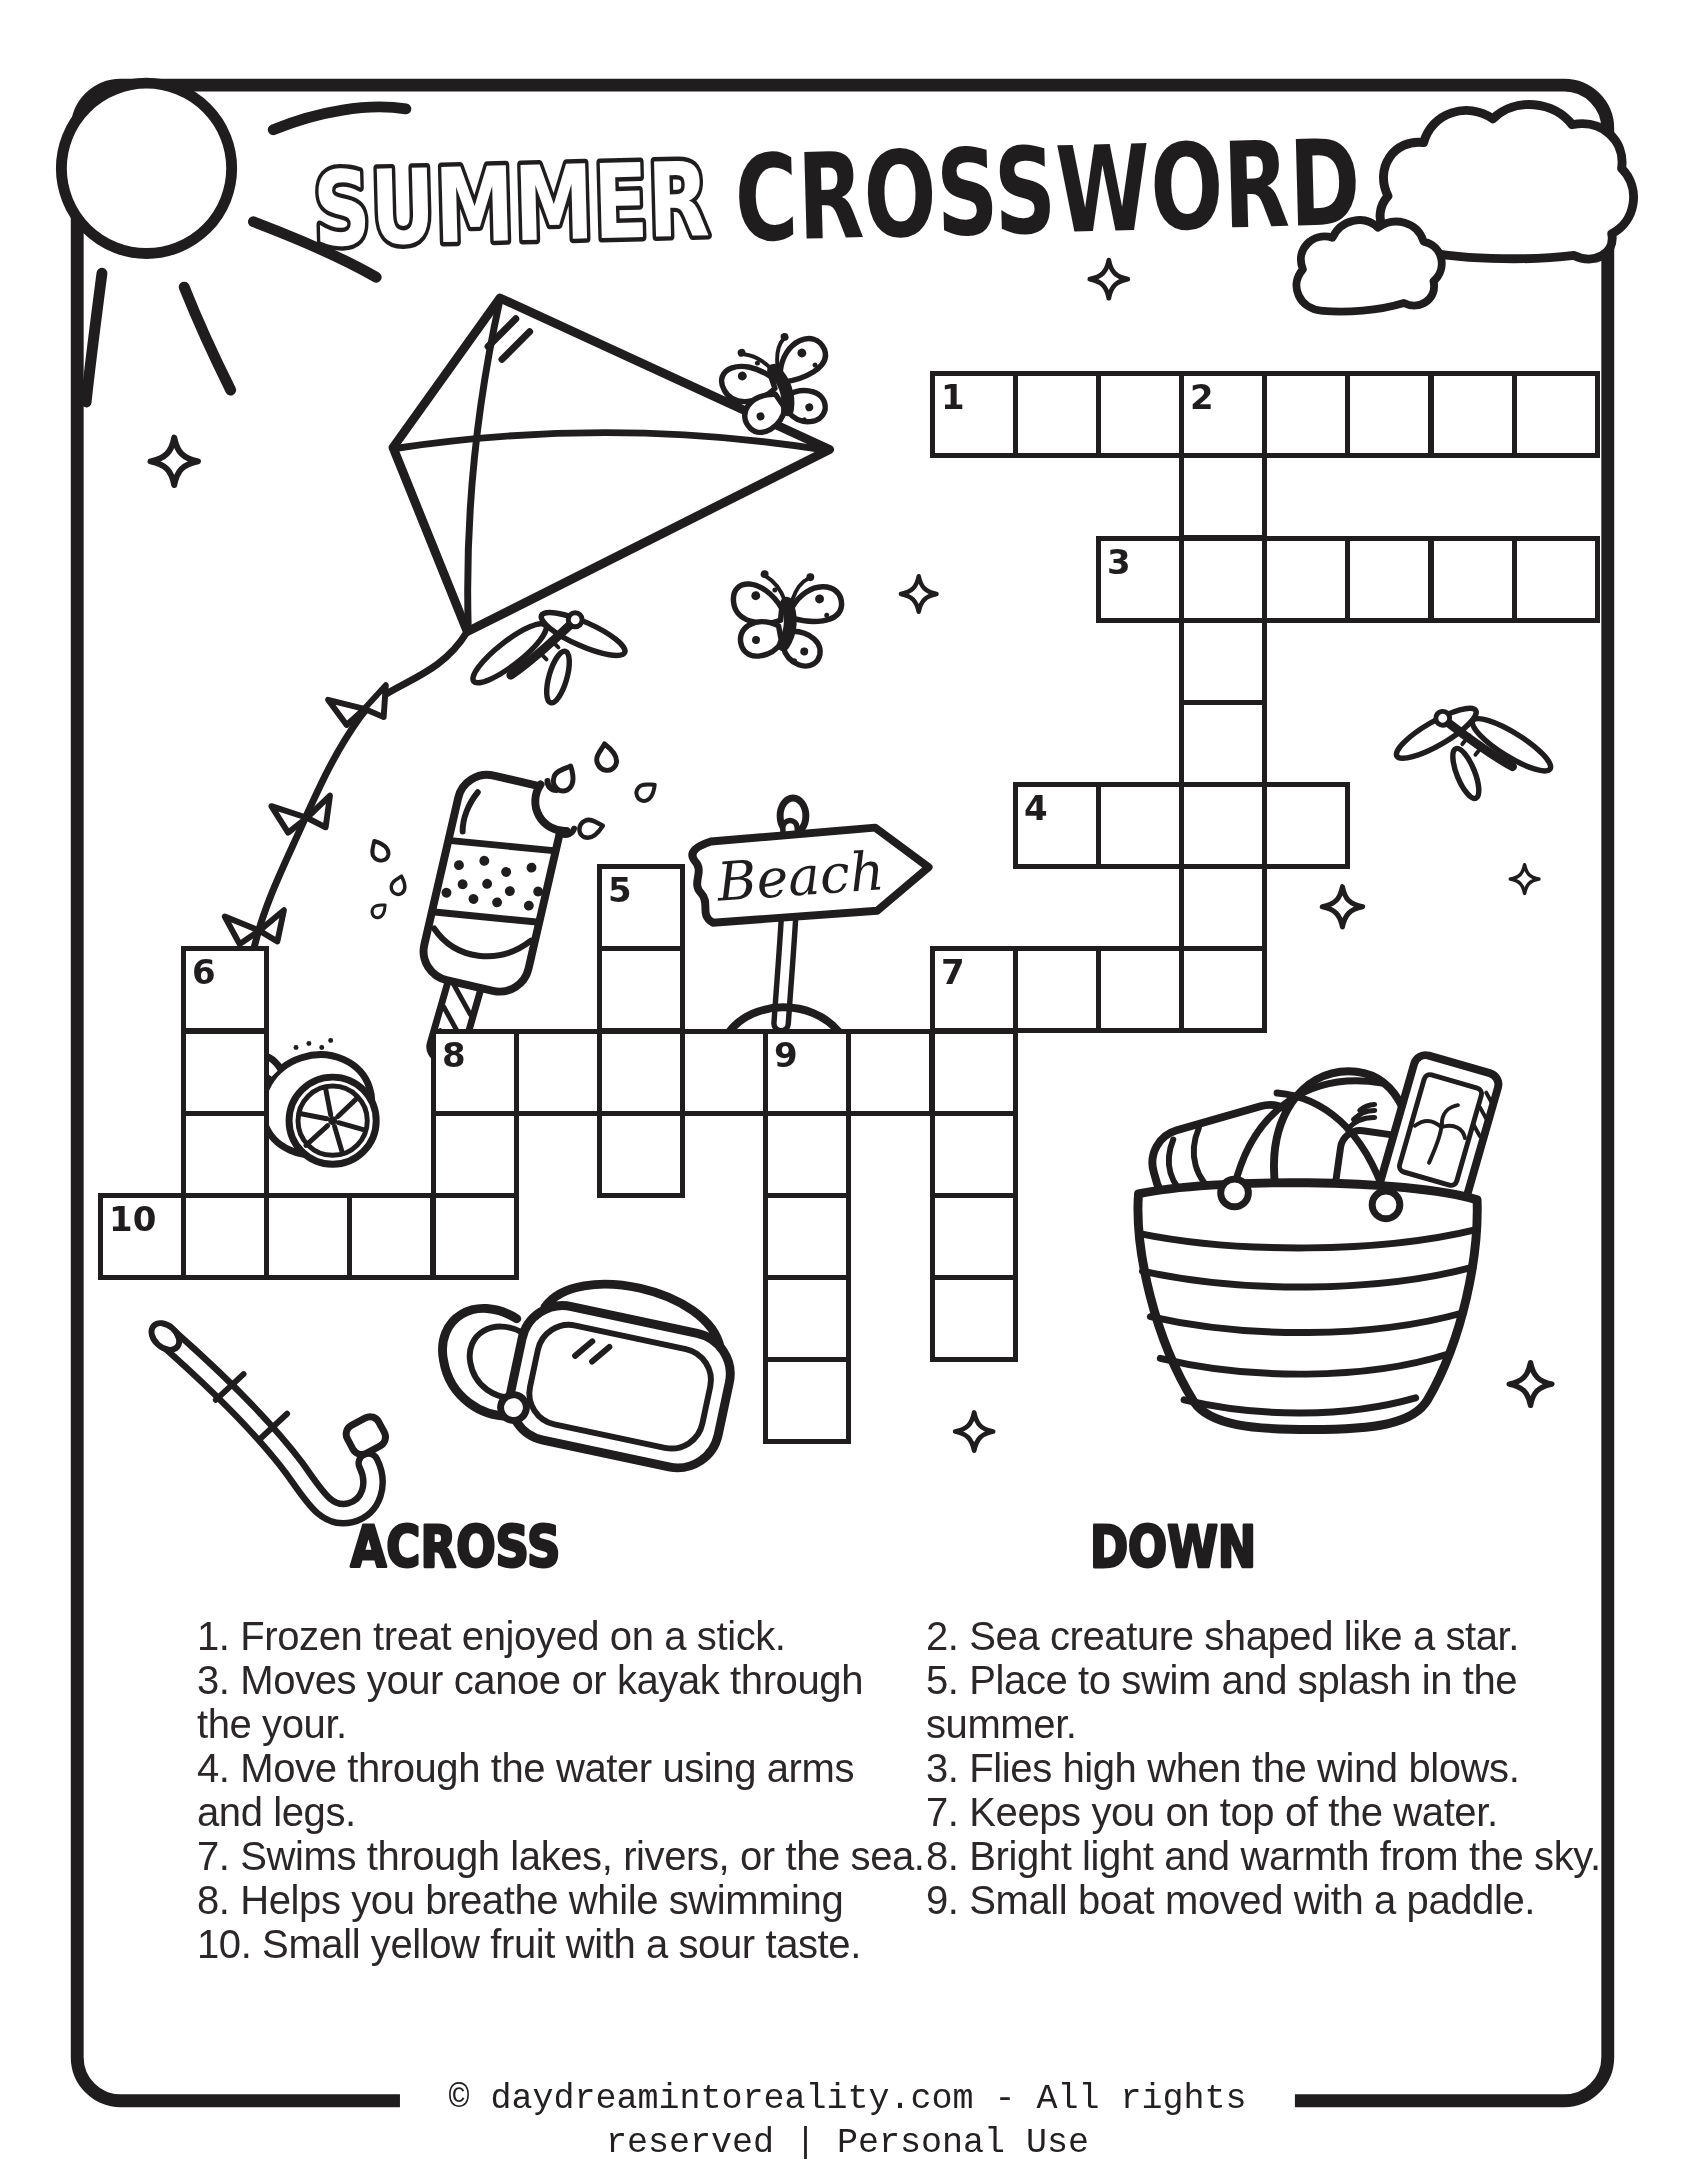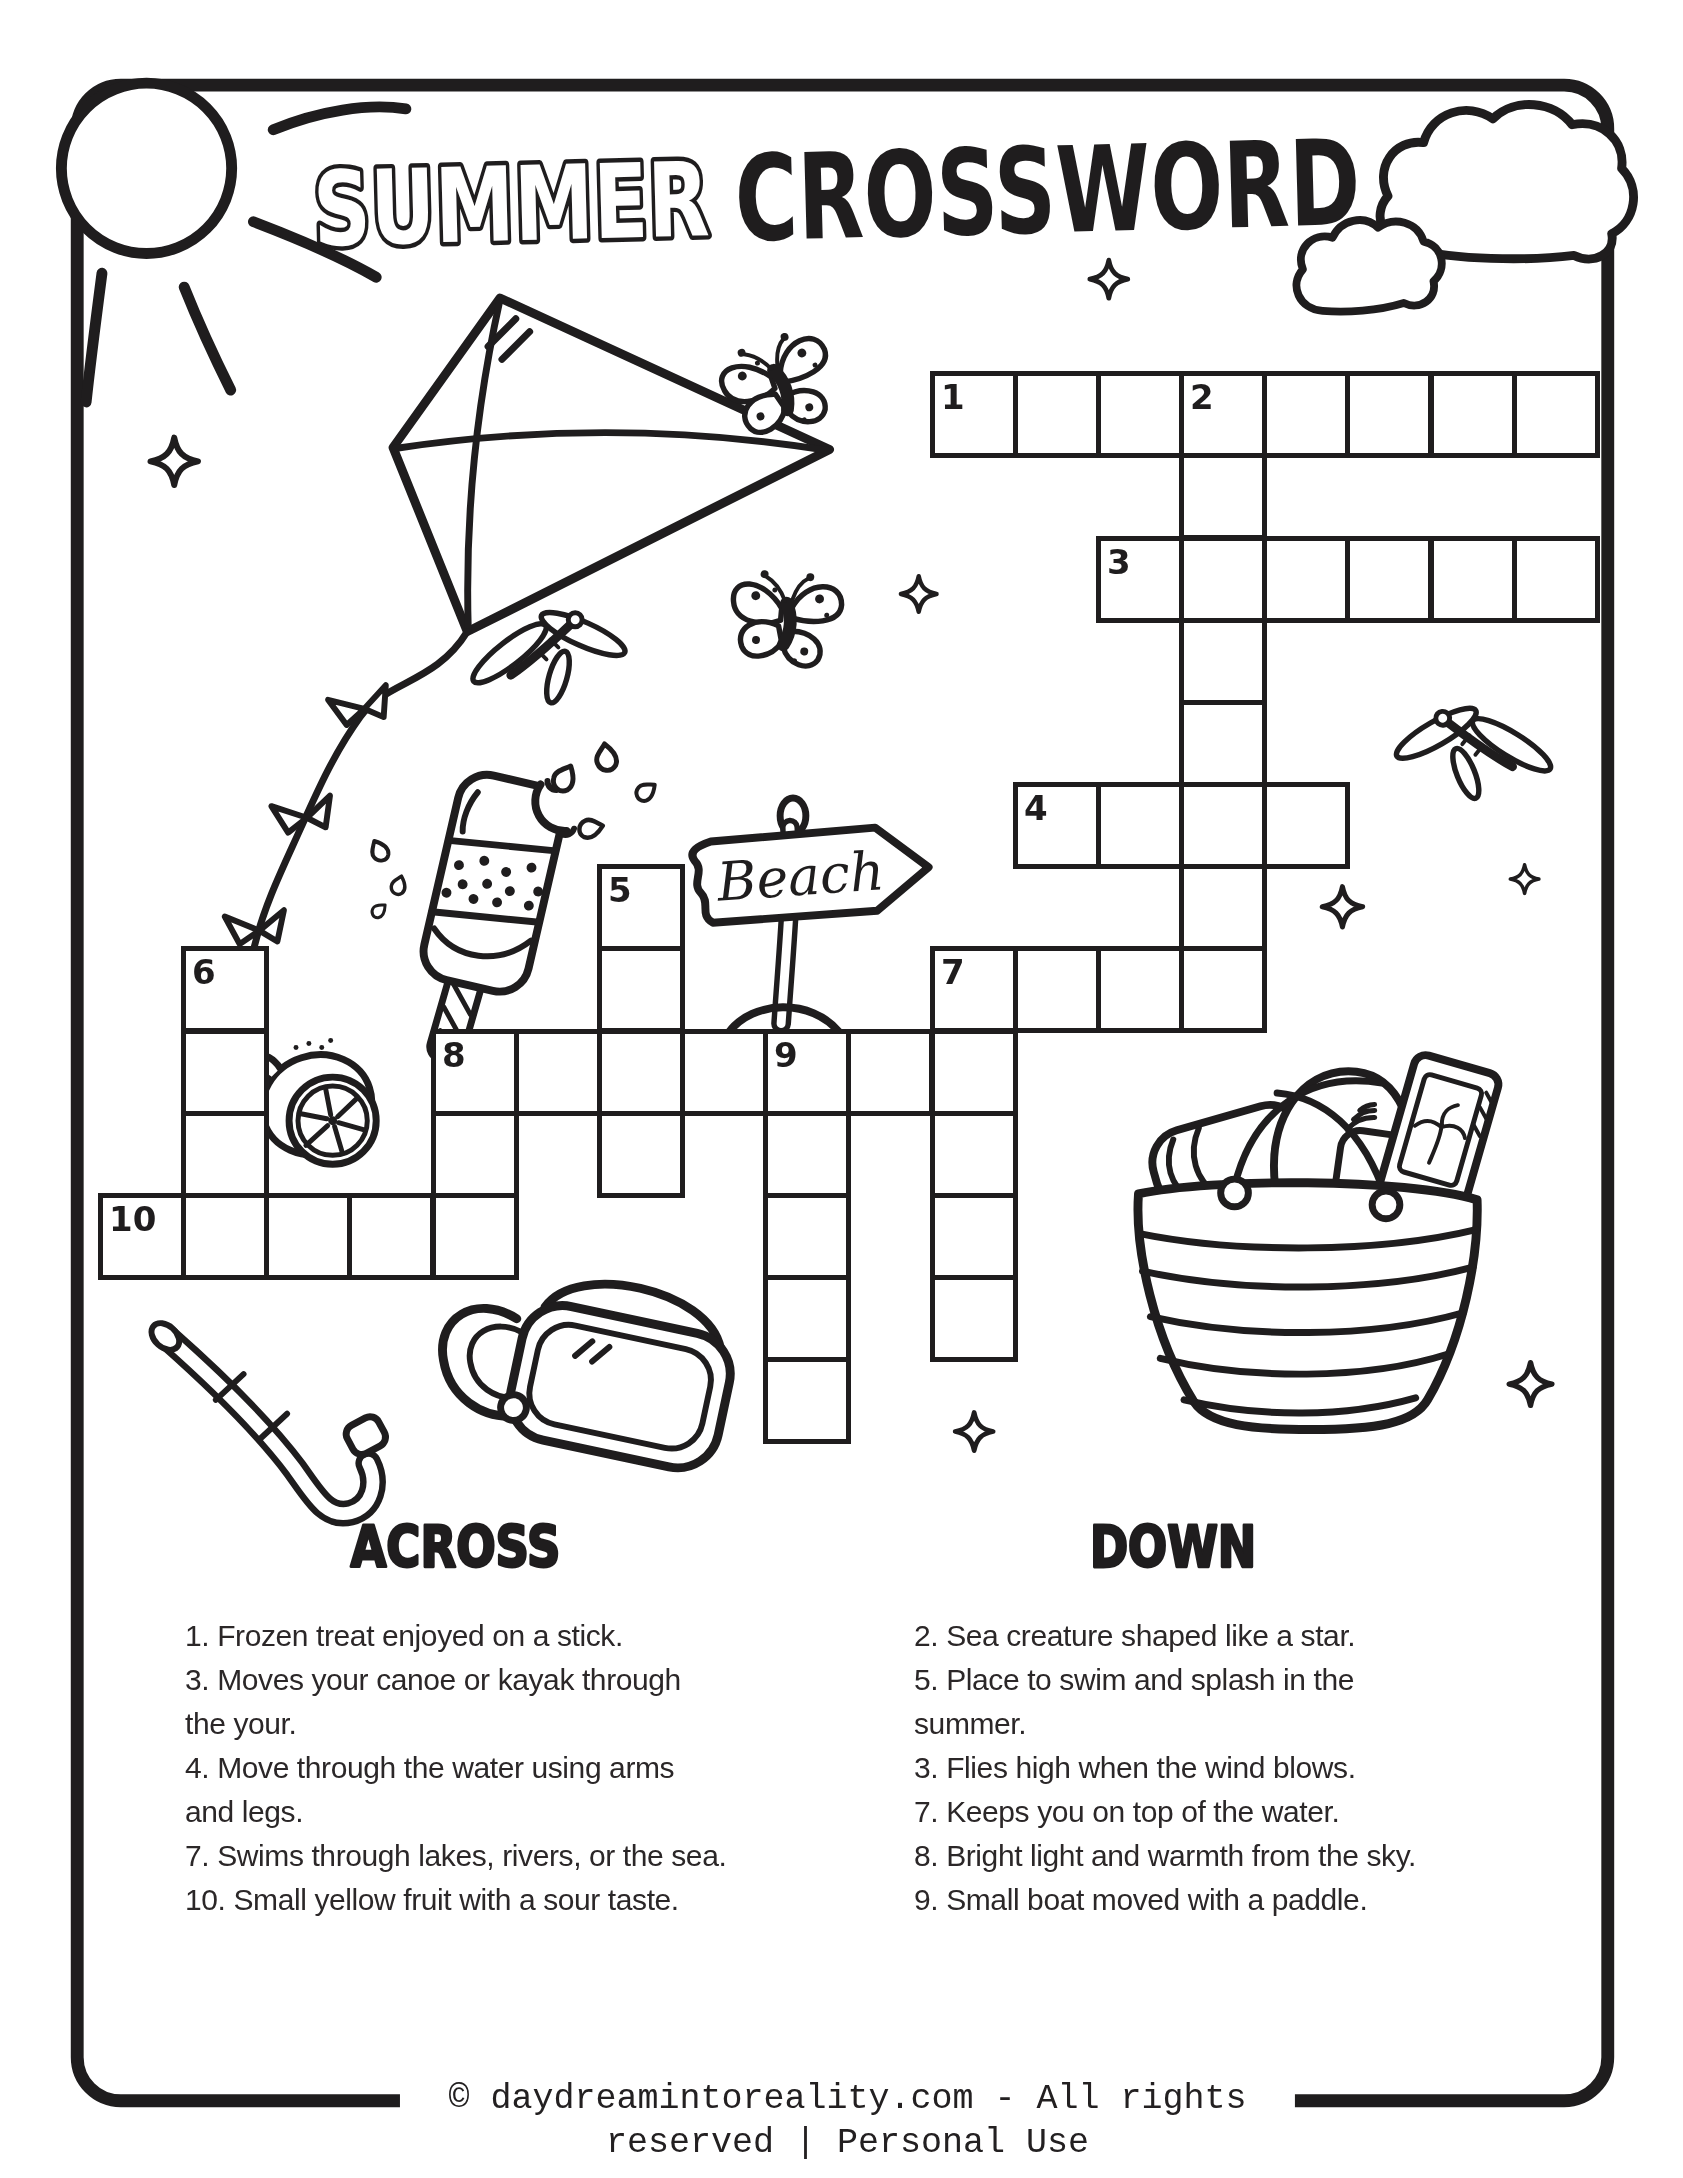--- a/index.html
+++ b/index.html
@@ -5,22 +5,22 @@
   :root{ --ink:#1f1d1e; }
   html,body{margin:0;padding:0;background:#888;}
   .page{position:relative;width:1683px;height:2178px;background:#fff;overflow:hidden;
         font-family:"Liberation Sans",sans-serif;}
   svg{position:absolute;left:0;top:0;}
   .art{stroke:var(--ink);stroke-linecap:round;stroke-linejoin:round;}
   .cell{position:absolute;box-sizing:border-box;width:88px;height:87px;
         border:5px solid var(--ink);background:#fff;}
   .cellnum{position:absolute;font-family:"DejaVu Sans","Liberation Sans",sans-serif;
         font-weight:bold;font-size:34px;color:var(--ink);line-height:1;}
-  .clues{position:absolute;font-size:30px;line-height:44px;color:#2b2728;
-        letter-spacing:-0.4px;}
+  .clues{position:absolute;font-size:40px;line-height:44px;color:#2b2728;
+        letter-spacing:-0.4px;margin-left:12px;}
   .clue-line{white-space:nowrap;}
   #across-clues{left:185px;top:1614px;width:693px;}
   #down-clues{left:914px;top:1614px;width:693px;}
   .footer{position:absolute;left:400px;top:2077px;width:895px;height:44px;
         text-align:center;font-size:35px;line-height:44px;color:#232021;font-family:Liberation Mono, monospace;}
 </style>
 </head>
 <body>
 
 <div class="page">
@@ -298,20 +298,21 @@
       <span class="cellnum" style="left: 109px; top: 1202px;">10</span>
     </div>
 
   <div class="clues" id="across-clues">
       <div class="clue-line">1. Frozen treat enjoyed on a stick.</div>
       <div class="clue-line">3. Moves your canoe or kayak through</div>
       <div class="clue-line">the your.</div>
       <div class="clue-line">4. Move through the water using arms</div>
       <div class="clue-line">and legs.</div>
       <div class="clue-line">7. Swims through lakes, rivers, or the sea.</div>
+      <div class="clue-line">8. Helps you breathe while swimming</div>
       <div class="clue-line">10. Small yellow fruit with a sour taste.</div>
     </div>
   <div class="clues" id="down-clues">
       <div class="clue-line">2. Sea creature shaped like a star.</div>
       <div class="clue-line">5. Place to swim and splash in the</div>
       <div class="clue-line">summer.</div>
       <div class="clue-line">3. Flies high when the wind blows.</div>
       <div class="clue-line">7. Keeps you on top of the water.</div>
       <div class="clue-line">8. Bright light and warmth from the sky.</div>
       <div class="clue-line">9. Small boat moved with a paddle.</div>

